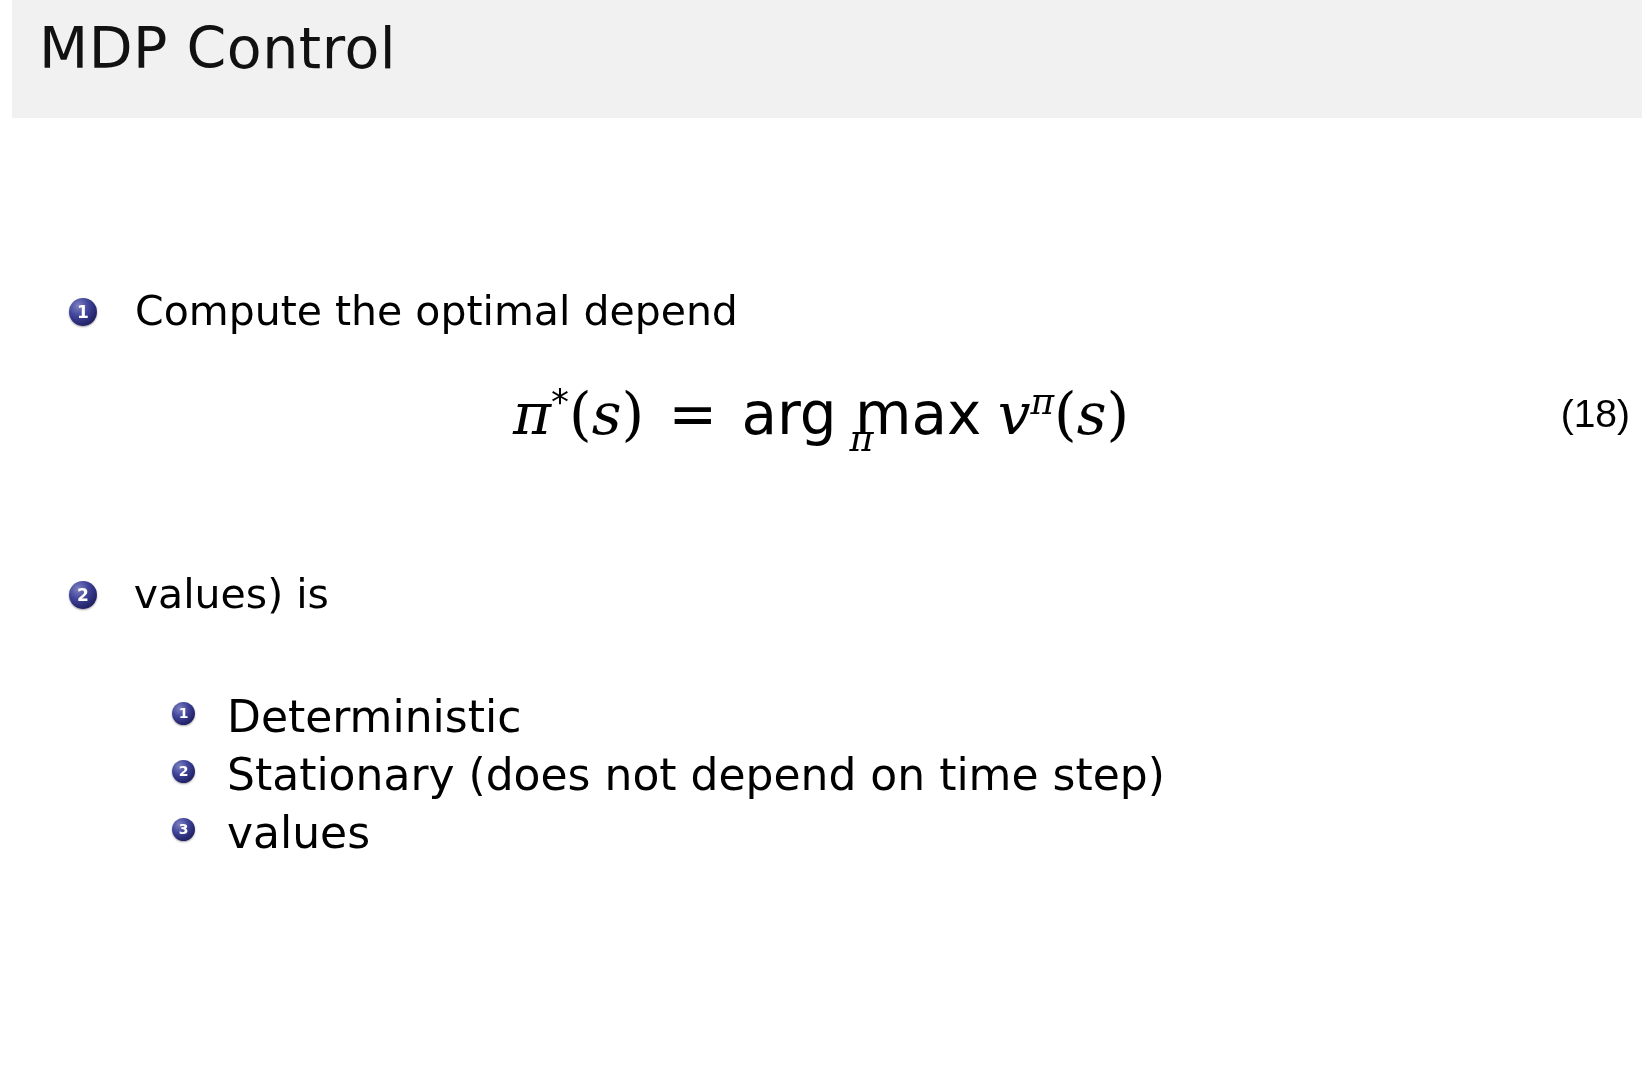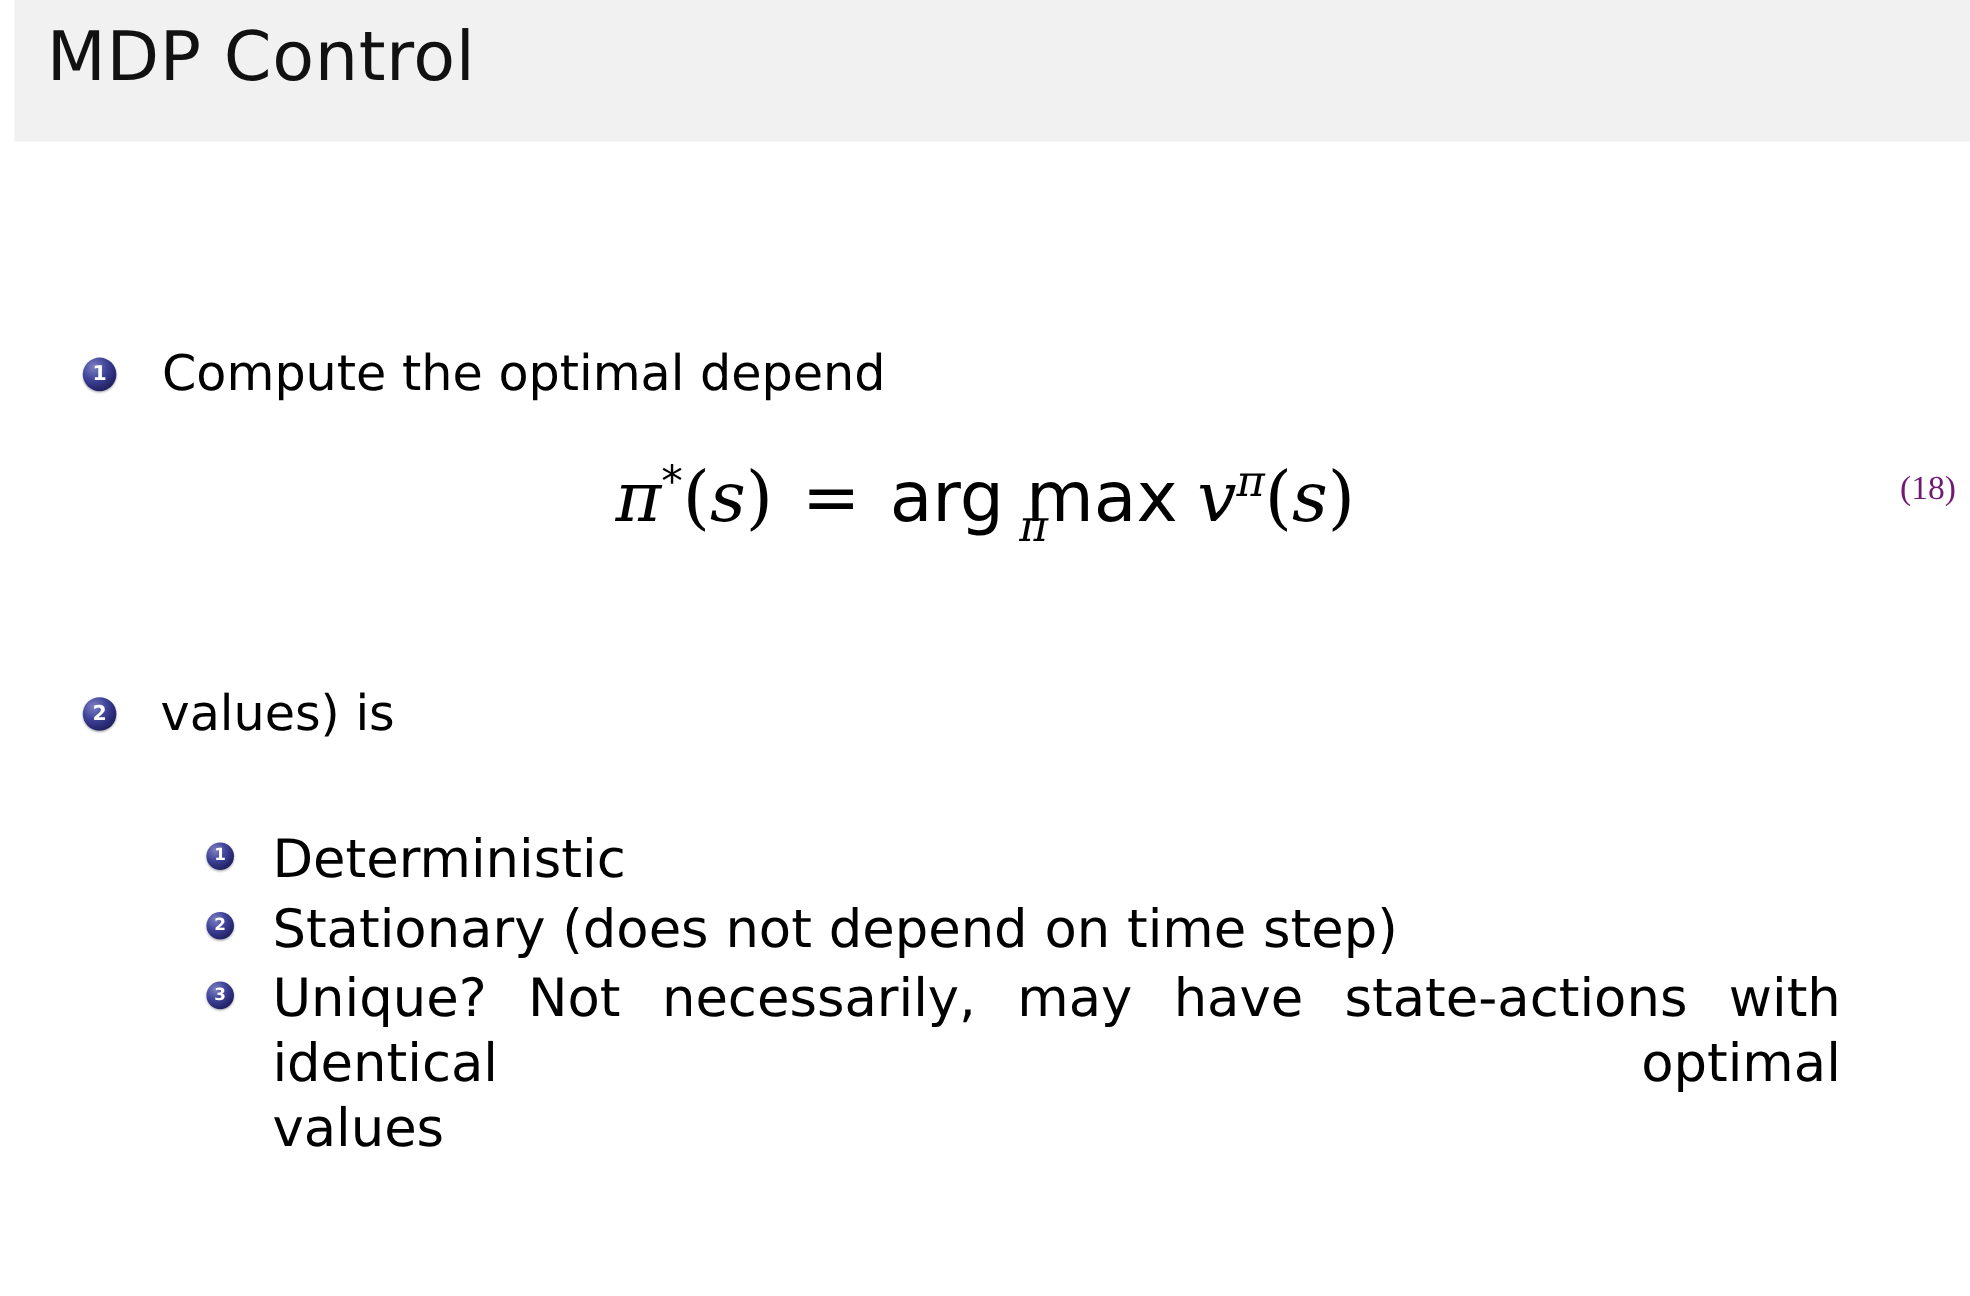--- a/index.html
+++ b/index.html
@@ -173,23 +173,23 @@
     width: 1642px;
     text-align: center;
     font-size: 58px;
     color: #000000;
     white-space: nowrap;
   }
   #equation-number {
     position: absolute;
     right: 12px;
     top: 12px;
-    font-family: Liberation Serif, serif;
-    font-size: 28px;
-    color: #701a75;
+    font-family: Liberation Sans, sans-serif;
+    font-size: 39px;
+    color: #000000;
   }
   .mathvar {
     font-family: "DejaVu Serif", serif;
     font-style: italic;
   }
   .mathgreek {
     font-family: "DejaVu Serif", serif;
     font-style: italic;
   }
   .mathop {
@@ -268,20 +268,19 @@
         <span class="badge badge-lvl2">2</span>
       </div>
       <div class="item-text">Stationary (does not depend on time step)</div>
     </div>
 
     <div class="item-l2" id="sub-3">
       <div class="badge-wrap">
         <span class="badge badge-lvl2">3</span>
       </div>
       <div class="item-text">
-        <span class="justify-line">Unique? Not necessarily, may have state-actions with identical optimal</span>
         <span class="last-line">values</span>
       </div>
     </div>
 
   </div>
 
 </div>
 
 </body></html>

